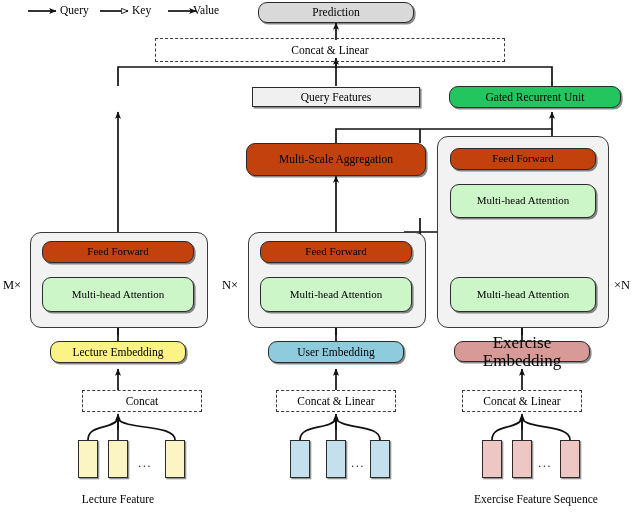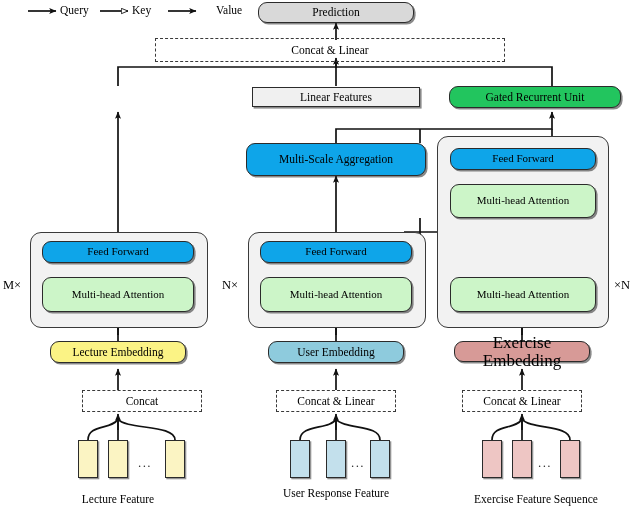--- a/index.html
+++ b/index.html
@@ -13,21 +13,21 @@
         line-height:1.05;}
   .rr{border:1.2px solid #2b2b2b;border-radius:9px;
       box-shadow:1.6px 1.6px 0 rgba(40,40,40,.55);}
   .sq{border:1.2px solid #2b2b2b;border-radius:0;
       box-shadow:1.6px 1.6px 0 rgba(40,40,40,.55);}
   .dashed{border:1.7px dashed #3a3a3a;border-radius:0;background:transparent;}
   .group{border:1.2px solid #3a3a3a;border-radius:11px;background:#f2f2f2;}
   .bar{border:1.2px solid #2b2b2b;box-shadow:1.3px 1.3px 0 rgba(40,40,40,.5);}
 
   .c-pred{background:#d9d9d9;}
-  .c-gray{background:#0ea5e9;}
+  .c-gray{background:#c2410c;}
   .c-glob{background:#f0f0f0;}
   .c-yellow{background:#fbf6c6;}
   .c-orange{background:#22c55e;}
   .c-green{background:#ccf5c8;}
   .c-lect{background:#fbf385;}
   .c-user{background:#8ecbdd;}
   .c-exer{background:#d79a97;}
   .c-barY{background:#fbf4c3;}
   .c-barB{background:#c3e0ec;}
   .c-barR{background:#eec6c4;}
@@ -124,30 +124,30 @@
       <line x1="522" y1="430" x2="522" y2="414" marker-end="url(#fa)"></line>
     </g>
   </svg>
 
   <div class="legend-item" style="left:60px;top:4px;">
     <span>Query</span>
   </div>
   <div class="legend-item" style="left:132px;top:4px;">
     <span>Key</span>
   </div>
-  <div class="legend-item" style="left:216px;top:4px;">
+  <div class="legend-item" style="left:193px;top:4px;">
     <span>Value</span>
   </div>
 
   <div class="node rr c-pred" style="left:258px;top:2px;width:156px;height:21px;font-size:11.5px;">Prediction</div>
 
   <div class="node dashed" style="left:155px;top:38px;width:350px;height:24px;font-size:11.5px;">Concat &amp; Linear</div>
 
 
-  <div class="node sq c-glob" style="left:252px;top:87px;width:168px;height:20px;font-size:11.5px;">Linear Features</div>
+  <div class="node sq c-glob" style="left:252px;top:87px;width:168px;height:20px;font-size:11.5px;">Query Features</div>
 
   <div class="node rr c-orange" style="left:449px;top:86px;width:172px;height:22px;font-size:11.5px;">Gated Recurrent Unit</div>
 
   <div class="node rr c-gray" style="left:246px;top:143px;width:180px;height:33px;font-size:11.5px;">Multi-Scale Aggregation</div>
 
   <div class="node group" style="left:437px;top:136px;width:172px;height:192px;"></div>
   <div class="node rr c-gray" style="left:450px;top:148px;width:146px;height:22px;font-size:11px;">Feed Forward</div>
   <div class="node rr c-green" style="left:450px;top:184px;width:146px;height:34px;font-size:11px;">Multi-head Attention</div>
   <div class="node rr c-green" style="left:450px;top:277px;width:146px;height:35px;font-size:11px;">Multi-head Attention</div>
   <div class="rep" style="left:614px;top:278px;">×N</div>
@@ -180,17 +180,16 @@
   <div class="bar c-barB node" style="left:370px;top:440px;width:20px;height:38px;"></div>
   <div class="dots" style="left:351px;top:455px;">...</div>
 
   <div class="bar c-barR node" style="left:482px;top:440px;width:20px;height:38px;"></div>
   <div class="bar c-barR node" style="left:512px;top:440px;width:20px;height:38px;"></div>
   <div class="bar c-barR node" style="left:560px;top:440px;width:20px;height:38px;"></div>
   <div class="dots" style="left:538px;top:455px;">...</div>
 
   <div class="cap" style="left:48px;top:492px;width:140px;text-align:center;">Lecture Feature</div>
 
-  <div class="cap" style="left:266px;top:486px;width:140px;text-align:center;">User Response Feature</div>
 
   <div class="cap" style="left:456px;top:492px;width:160px;text-align:center;">Exercise Feature Sequence</div>
 
 </div>
 
 </body></html>

